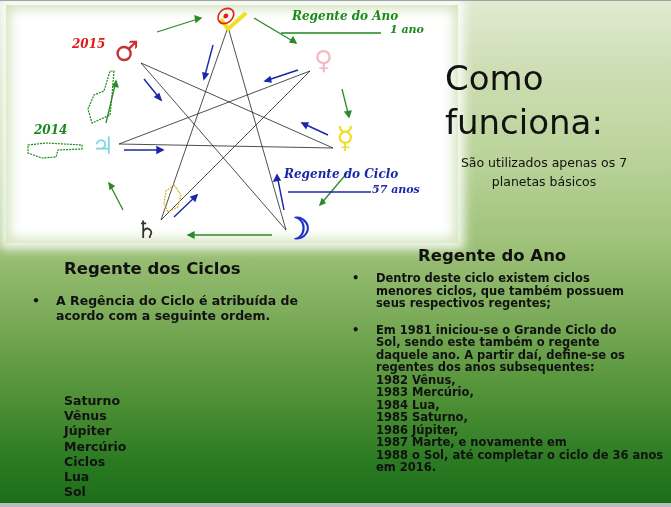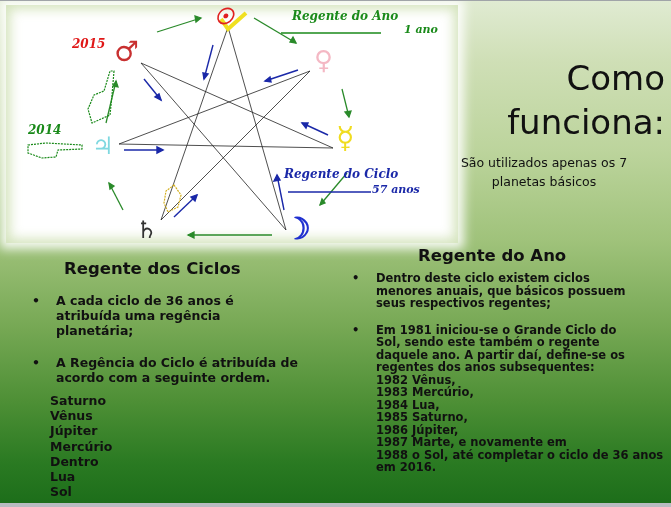--- a/index.html
+++ b/index.html
@@ -15,34 +15,34 @@
   }
   .slide-bottom { position:absolute; left:0; top:503px; width:671px; height:4px; background:#b8bcc0; }
   .diagram {
     position: absolute; left: 6px; top: 4px; width: 452px; height: 238px;
     background: #ffffff;
     box-shadow: 0 0 10px 6px rgba(255,255,255,0.9), inset 0 0 12px 4px rgba(200,220,170,0.8);
   }
   .diagram svg { position: absolute; left: 0; top: 0; }
   .d-label { position: absolute; font-family: "DejaVu Serif", serif; font-style: italic; font-weight: bold; white-space: nowrap; }
   .title {
-    position: absolute; left: 465px; top: 55px; width: 200px; text-align: right;
+    position: absolute; left: 445px; top: 55px; width: 200px; text-align: left;
     font-family: "DejaVu Sans", sans-serif; font-size: 34px; line-height: 44px; color: #111;
   }
   .subtitle {
     position: absolute; left: 458px; top: 152px; width: 172px; text-align: center;
     font-size: 12.5px; line-height: 19px; color: #111;
   }
   .sec-head { position: absolute; font-weight: bold; font-size: 16.5px; color: #111; white-space: nowrap; }
   .bullets { position: absolute; margin: 0; padding: 0; list-style: none; font-weight: bold; color: #111; }
   .bullets li { position: relative; padding-left: 24px; }
   .bullets li::before { content: "•"; position: absolute; left: 0; top: 0; }
   .left-list li { font-size: 12.5px; line-height: 15px; margin-bottom: 17px; }
   .right-list li { font-size: 11.5px; line-height: 12.5px; margin-bottom: 14px; }
-  .order-list { position: absolute; left: 50px; top: 392px; font-weight: bold; font-size: 12.5px; line-height: 15.2px; color:#111; }
+  .order-list { position: absolute; left: 64px; top: 392px; font-weight: bold; font-size: 12.5px; line-height: 15.2px; color:#111; }
   .order-list div { white-space: nowrap; }
   .years div { white-space: nowrap; }
 </style>
 </head>
 <body>
 
 <div class="slide">
 
   <div class="diagram">
     <svg width="452" height="238" viewBox="0 0 452 238">
@@ -109,51 +109,50 @@
 
     <span class="d-label" style="left:208px;top:-2px;font-size:22px;color:#e02020;">☉</span>
     <span class="d-label" style="left:308px;top:40px;font-size:26px;color:#f4b8c4;font-style:normal;">♀</span>
     <span class="d-label" style="left:330px;top:115px;font-size:30px;color:#f0dc20;font-style:normal;">☿</span>
     <span class="d-label" style="left:278px;top:206px;font-size:30px;color:#2030d0;font-style:normal;">☽</span>
     <span class="d-label" style="left:130px;top:210px;font-size:24px;color:#333;font-style:normal;">♄</span>
     <span class="d-label" style="left:86px;top:126px;font-size:24px;color:#7fd8e0;font-style:normal;">♃</span>
     <span class="d-label" style="left:108px;top:30px;font-size:28px;color:#c83030;font-style:normal;">♂</span>
 
     <span class="d-label" style="left:66px;top:32px;font-size:12px;color:#e01818;">2015</span>
-    <span class="d-label" style="left:22px;top:118px;font-size:12px;color:#1a8a1a;">2014</span>
+    <span class="d-label" style="left:28px;top:118px;font-size:12px;color:#1a8a1a;">2014</span>
     <span class="d-label" style="left:286px;top:4px;font-size:12px;color:#1a8a1a;">Regente do Ano</span>
-    <span class="d-label" style="left:398px;top:18px;font-size:11px;color:#1a8a1a;">1 ano</span>
+    <span class="d-label" style="left:384px;top:18px;font-size:11px;color:#1a8a1a;">1 ano</span>
     <span class="d-label" style="left:278px;top:162px;font-size:12px;color:#1a28a8;">Regente do Ciclo</span>
     <span class="d-label" style="left:366px;top:178px;font-size:11px;color:#1a28a8;">57 anos</span>
   </div>
 
   <div class="title">
     <div>Como</div>
     <div>funciona:</div>
   </div>
   <div class="subtitle">São utilizados apenas os 7 planetas básicos</div>
 
   <div class="sec-head" style="left:64px;top:258px;text-align:right;">Regente dos Ciclos</div>
   <ul class="bullets left-list" style="left:32px;top:292px;width:270px;">
-    <li>A cada ciclo de 36 anos é atribuída uma regência planetária;</li>
     <li>A Regência do Ciclo é atribuída de acordo com a seguinte ordem.</li>
   </ul>
   <div class="order-list">
     <div>Saturno</div>
     <div>Vênus</div>
     <div>Júpiter</div>
     <div>Mercúrio</div>
-    <div>Dentro</div>
+    <div>Ciclos</div>
     <div>Lua</div>
     <div>Sol</div>
   </div>
 
   <div class="sec-head" style="left:418px;top:245px;">Regente do Ano</div>
   <ul class="bullets right-list" style="left:352px;top:271px;width:290px;">
-    <li>Dentro deste ciclo existem  ciclos menores anuais, que básicos possuem seus respectivos regentes;</li>
+    <li>Dentro deste ciclo existem  ciclos menores ciclos, que também possuem seus respectivos regentes;</li>
     <li>
       <span>Em 1981 iniciou-se o Grande Ciclo do Sol, sendo este também o regente daquele ano. A partir daí, define-se os regentes dos anos subsequentes:</span>
       <div class="years">
         <div>1982 Vênus,</div>
         <div>1983 Mercúrio,</div>
         <div>1984 Lua,</div>
         <div>1985 Saturno,</div>
         <div>1986 Júpiter,</div>
         <div>1987 Marte, e novamente em</div>
         <div>1988 o Sol, até completar o ciclo de 36 anos</div>

